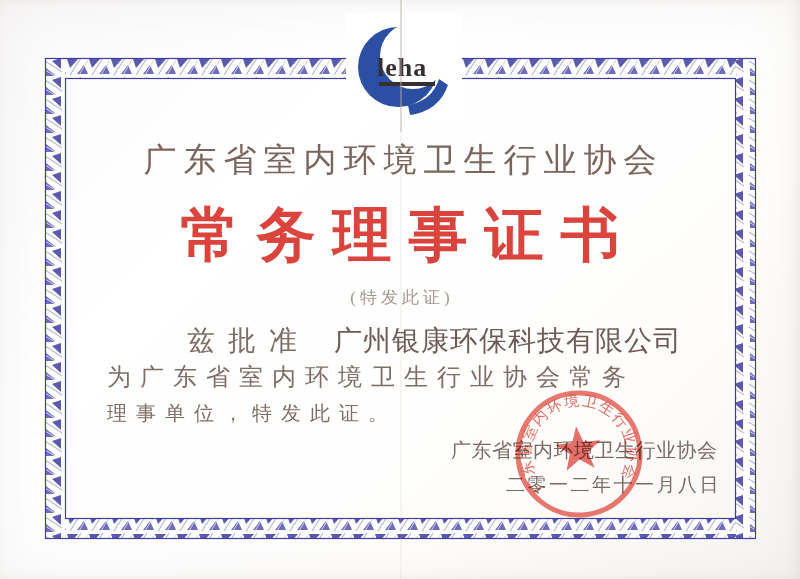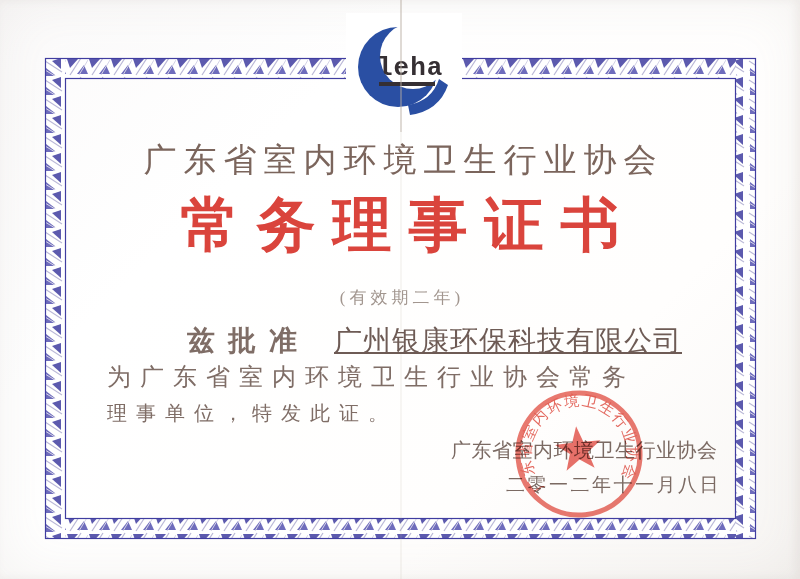--- a/index.html
+++ b/index.html
@@ -18,43 +18,43 @@
   .fold-top{left:400px;top:0;height:132px;}
   .fold-bottom{left:400px;top:132px;height:447px;opacity:0.25;}
 
   .logo{
     position:absolute;left:346px;top:13px;width:116px;height:106px;
     background:#ffffff;
   }
   .logo svg{position:absolute;left:0;top:0;}
   .logo-word{
     position:absolute;left:31px;top:40px;
-    font-family:Liberation Mono, monospace;
+    font-family:Liberation Serif, serif;
     font-weight:700;font-size:26px;letter-spacing:1px;color:#352f33;
   }
   .logo-underline{position:absolute;left:33px;top:69px;width:56px;height:4px;background:#352f33;}
 
   .issuer-header{
     position:absolute;left:0;top:138px;width:800px;text-align:center;
     font-size:33px;letter-spacing:7px;text-indent:7px;color:#7b655c;
     font-weight:400;
   }
   .cert-title{
-    position:absolute;left:0;top:186px;width:800px;text-align:center;
+    position:absolute;left:0;top:196px;width:800px;text-align:center;
     font-size:59px;font-weight:700;letter-spacing:17px;text-indent:17px;
     color:#da443c;
   }
   .validity{
     position:absolute;left:0;top:286px;width:800px;text-align:center;
     font-size:17px;letter-spacing:4px;text-indent:4px;color:#a2968f;
   }
   .line1{position:absolute;left:187px;top:322px;font-size:28px;color:#7f6d66;white-space:nowrap;}
-  .line1 .prefix{letter-spacing:13px;font-weight:bold;}
+  .line1 .prefix{letter-spacing:13px;}
   .line1 .gap{display:inline-block;width:24px;}
-  .line1 .company{letter-spacing:1px;color:#6e5b55;text-decoration:underline;}
+  .line1 .company{letter-spacing:1px;color:#6e5b55;}
   .line2{position:absolute;left:107px;top:361px;font-size:24px;letter-spacing:9px;color:#7f6d66;white-space:nowrap;}
   .line3{position:absolute;left:107px;top:400px;font-size:20px;letter-spacing:9px;color:#7f6d66;white-space:nowrap;}
 
   .sig-org{position:absolute;left:451px;top:437px;font-size:20px;letter-spacing:0.5px;color:#7b6a63;white-space:nowrap;}
   .sig-date{position:absolute;left:466px;top:472px;font-size:19px;letter-spacing:2.5px;color:#7b6a63;white-space:nowrap;margin-left:40px;}
 
   .seal{
     position:absolute;left:503px;top:378px;width:152px;height:152px;
     mix-blend-mode:multiply;opacity:0.92;
   }
@@ -97,21 +97,21 @@
   </svg>
   <span class="logo-word">leha</span>
   <div class="logo-underline"></div>
 </div>
 
 <div class="fold-line fold-top"></div>
 <div class="fold-line fold-bottom"></div>
 
 <div class="issuer-header">广东省室内环境卫生行业协会</div>
 <div class="cert-title">常务理事证书</div>
-<div class="validity">(有效期二年)</div>
+<div class="validity">(特发此证)</div>
 
 <div class="line1">
   <span class="prefix">兹批准</span><span class="gap"></span><span class="company">广州银康环保科技有限公司</span>
 </div>
 <div class="line2">为广东省室内环境卫生行业协会常务</div>
 <div class="line3">理事单位，特发此证。</div>
 
 <div class="sig-org">广东省室内环境卫生行业协会</div>
 <div class="sig-date">二零一二年十一月八日</div>
 

